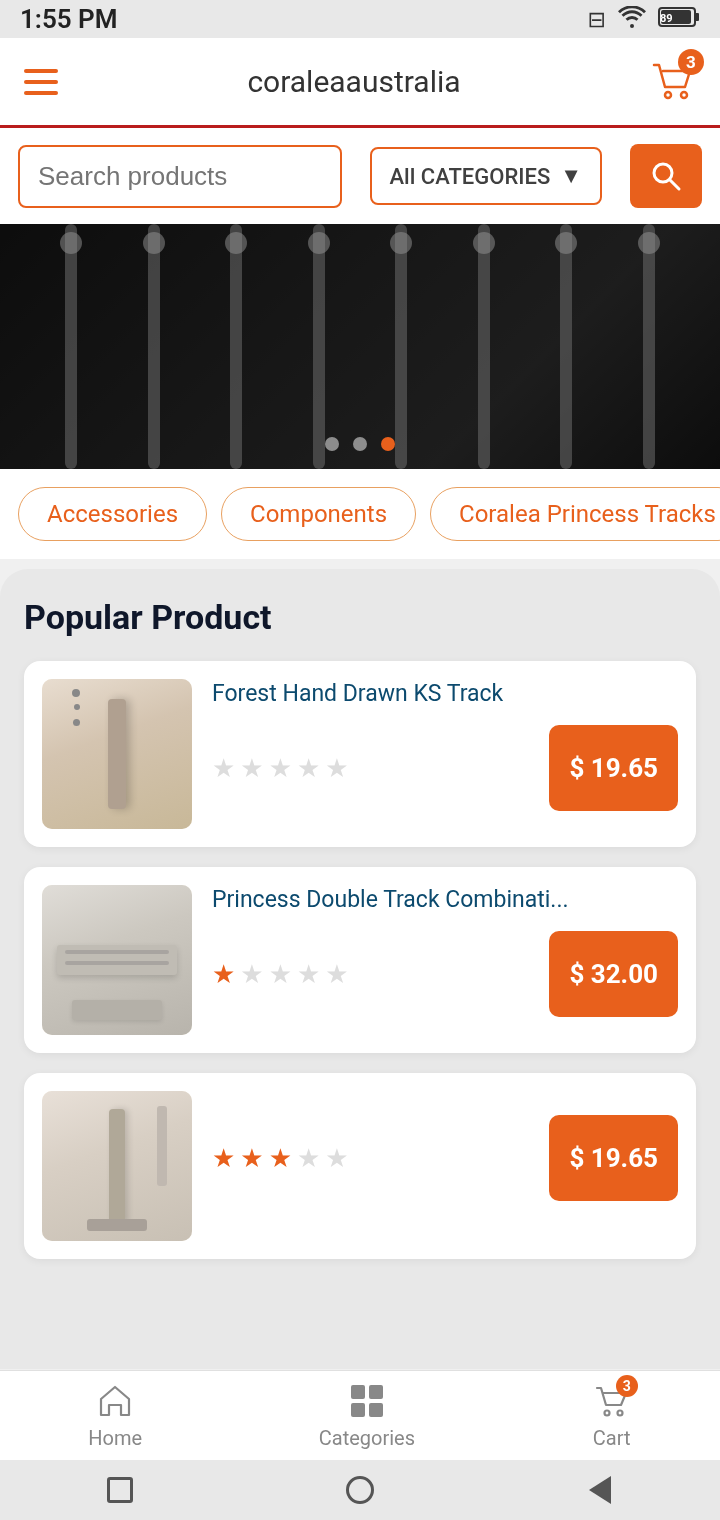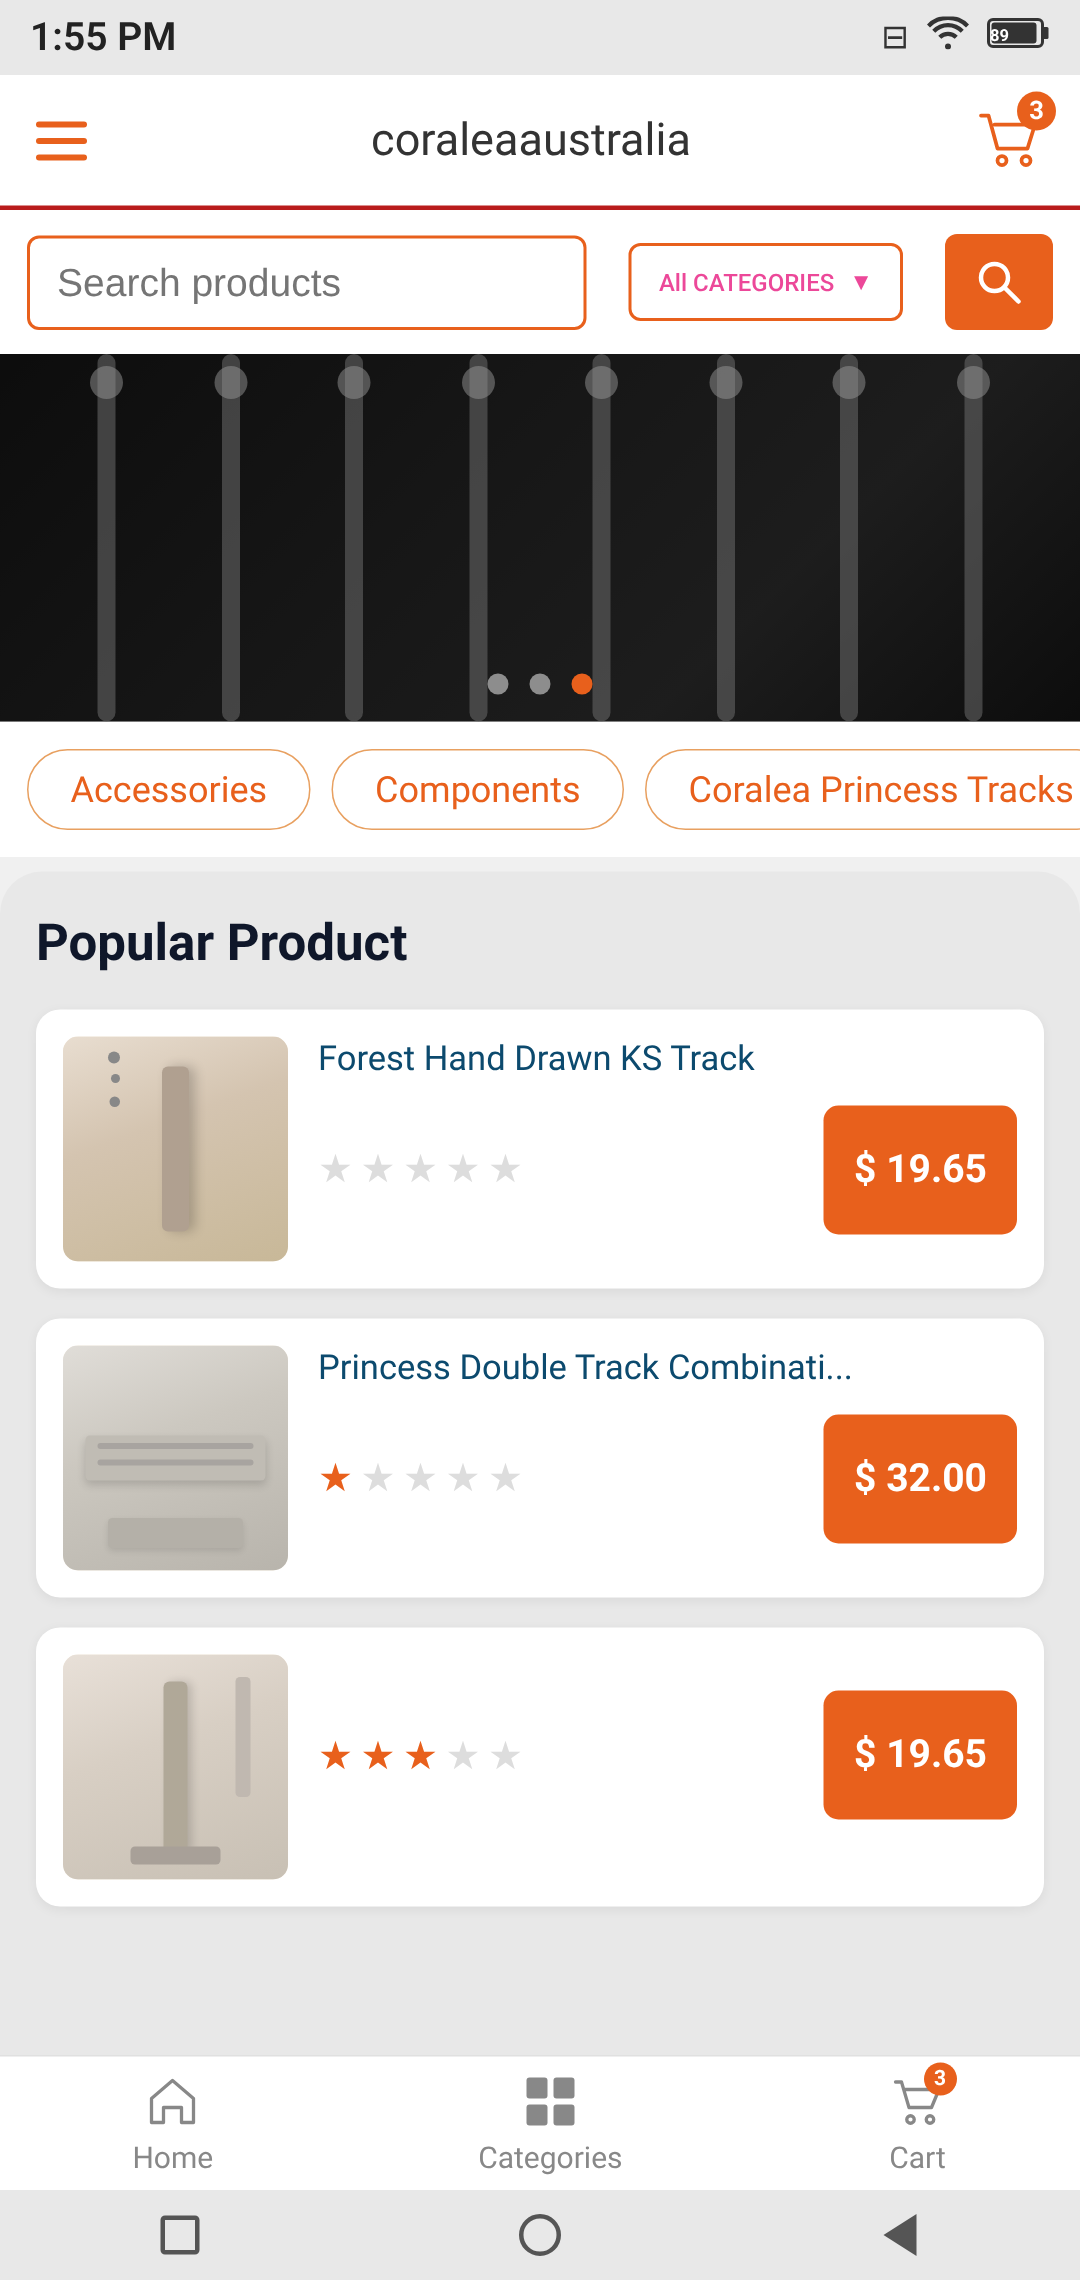--- a/index.html
+++ b/index.html
@@ -8,21 +8,21 @@
       width: 720px;
       min-height: 1520px;
       font-family: -apple-system, BlinkMacSystemFont, 'Segoe UI', Roboto, sans-serif;
       background: #f0f0f0;
       overflow-x: hidden;
     }
 
     
     .status-bar {
       background: #e8e8e8;
-      height: 50px;
+      height: 38px;
       display: flex;
       align-items: center;
       justify-content: space-between;
       padding: 0 20px;
     }
     .status-time {
       font-size: 26px;
       font-weight: 600;
       color: #222;
     }
@@ -123,22 +123,22 @@
       border: 2px solid #e8601c;
       border-radius: 8px;
       padding: 14px 18px;
       display: flex;
       align-items: center;
       gap: 10px;
       cursor: pointer;
       white-space: nowrap;
     }
     .category-select-wrapper span {
-      font-size: 16px;
-      color: #ec4899;
+      font-size: 22px;
+      color: #404040;
       font-weight: 500;
     }
     .dropdown-arrow {
       color: #e8601c;
       font-size: 20px;
     }
     .search-btn {
       background: #e8601c;
       border: none;
       border-radius: 8px;

